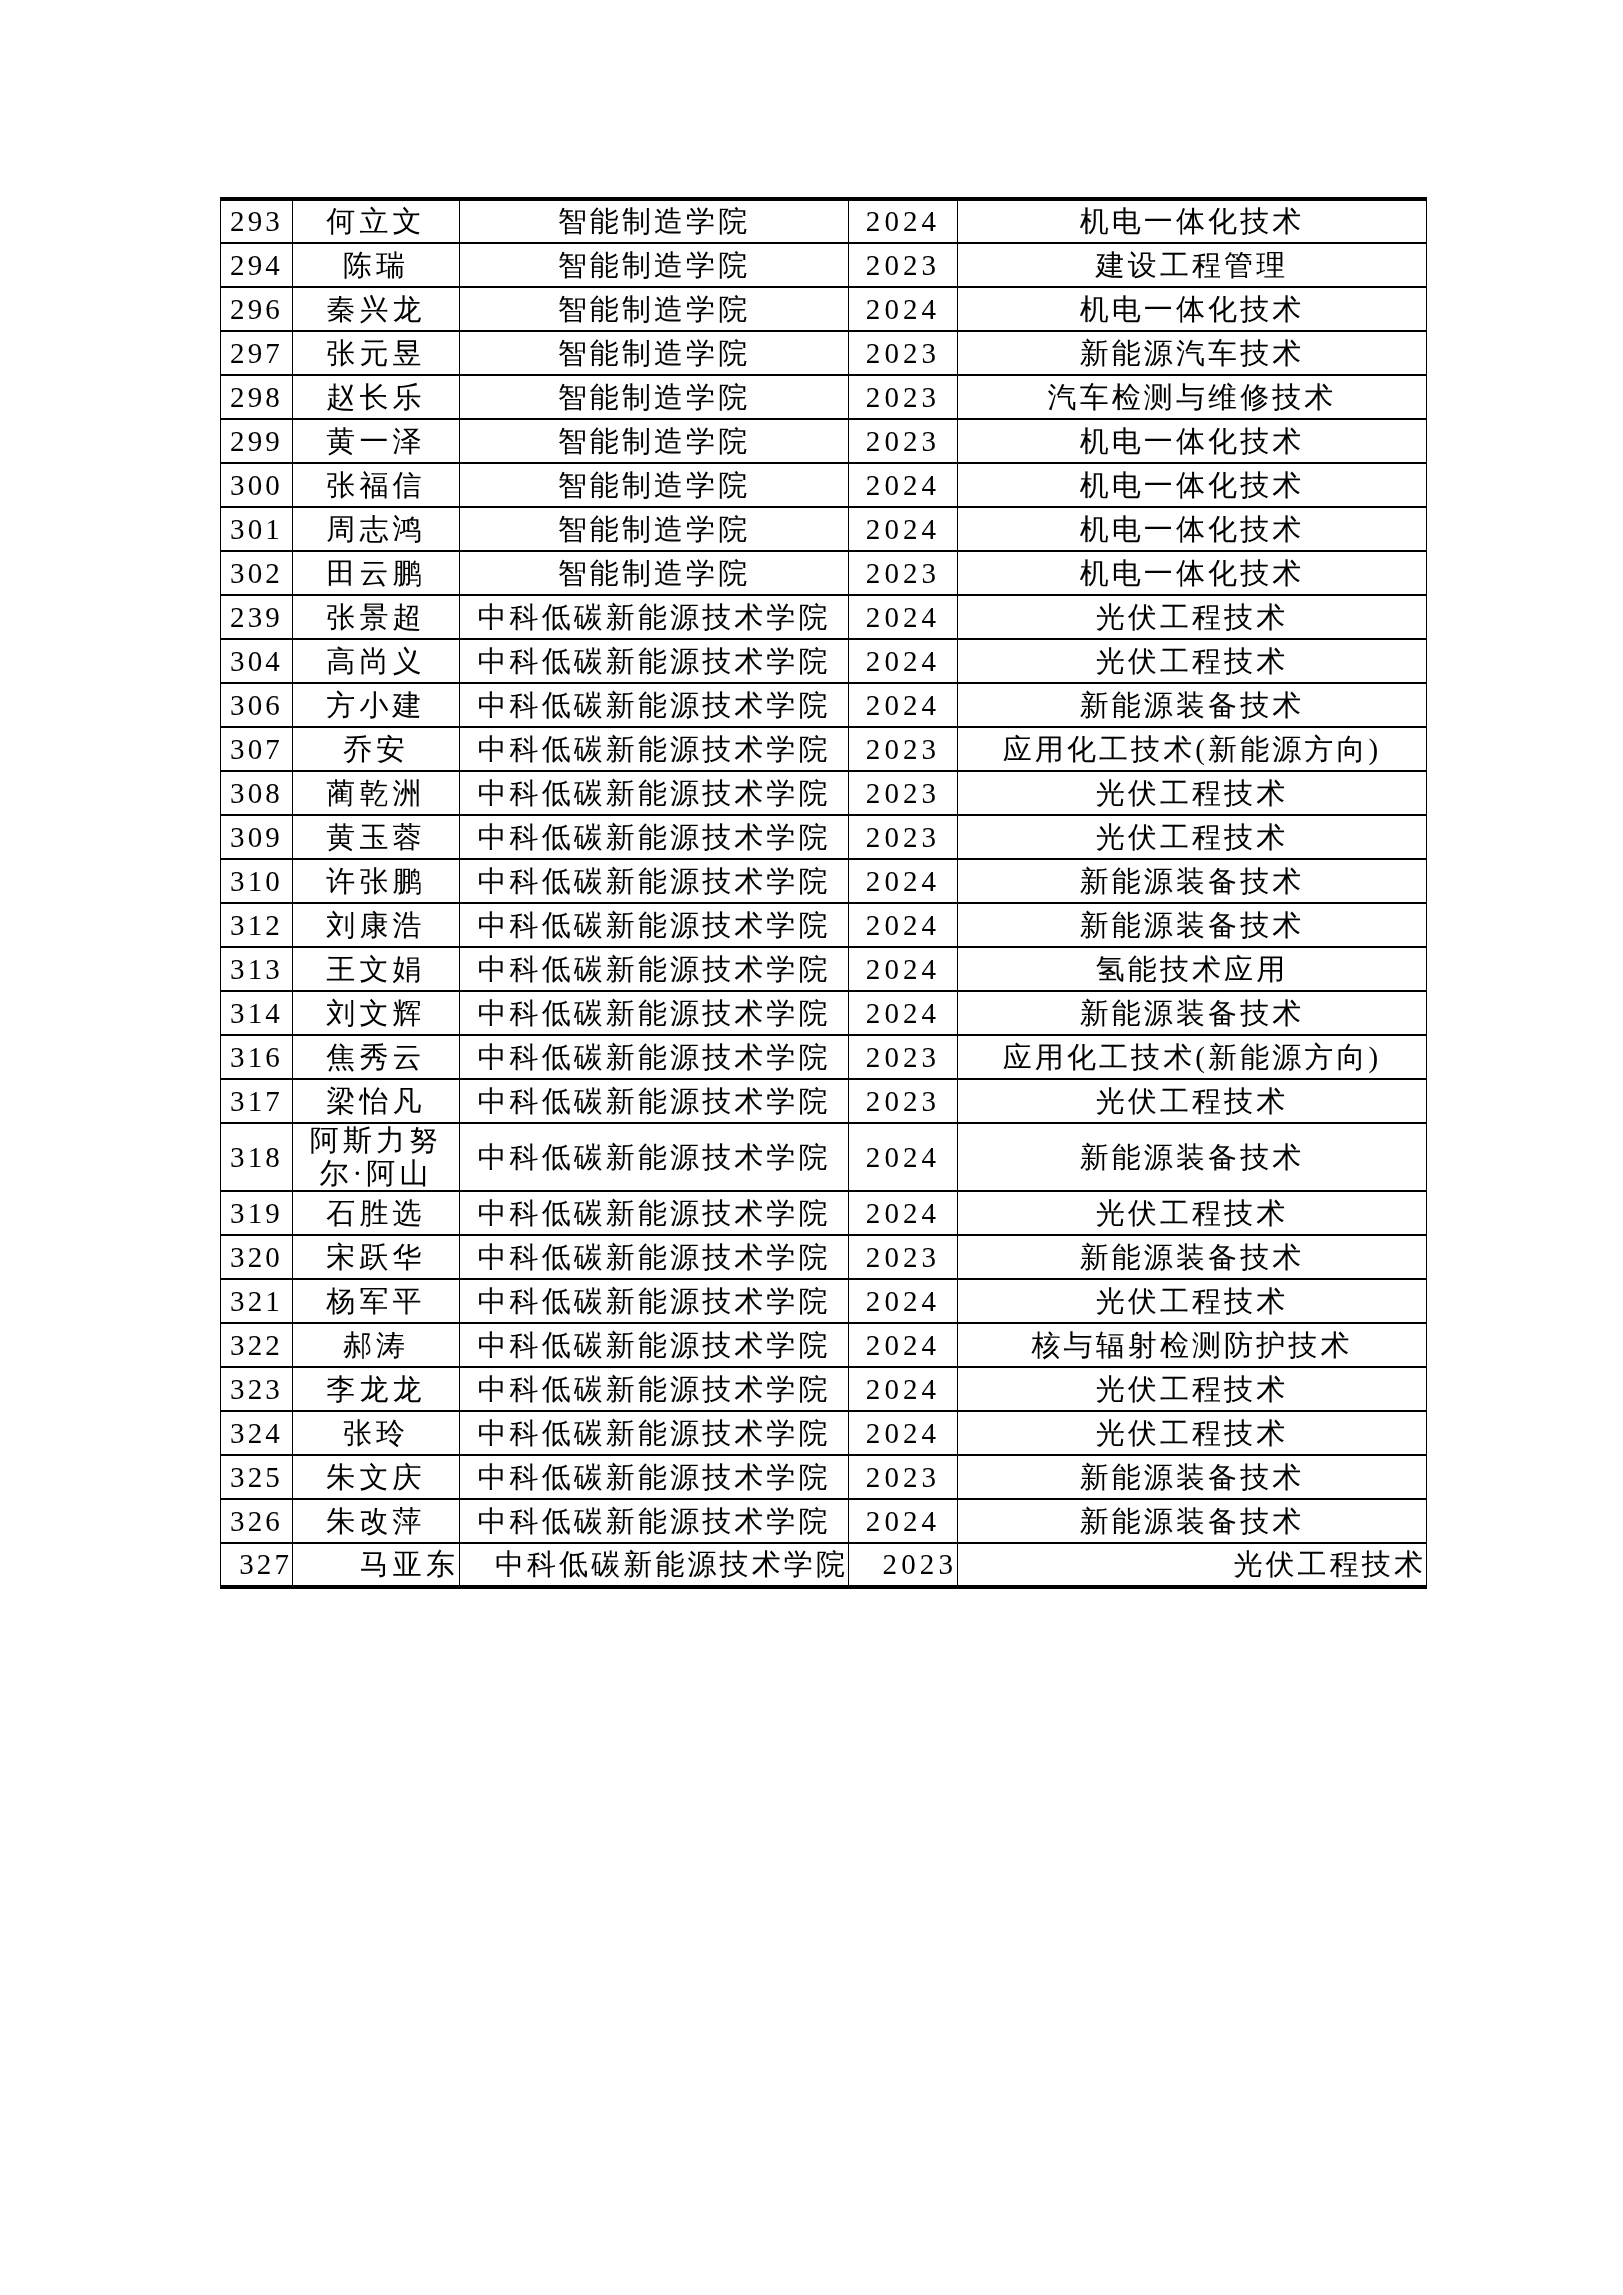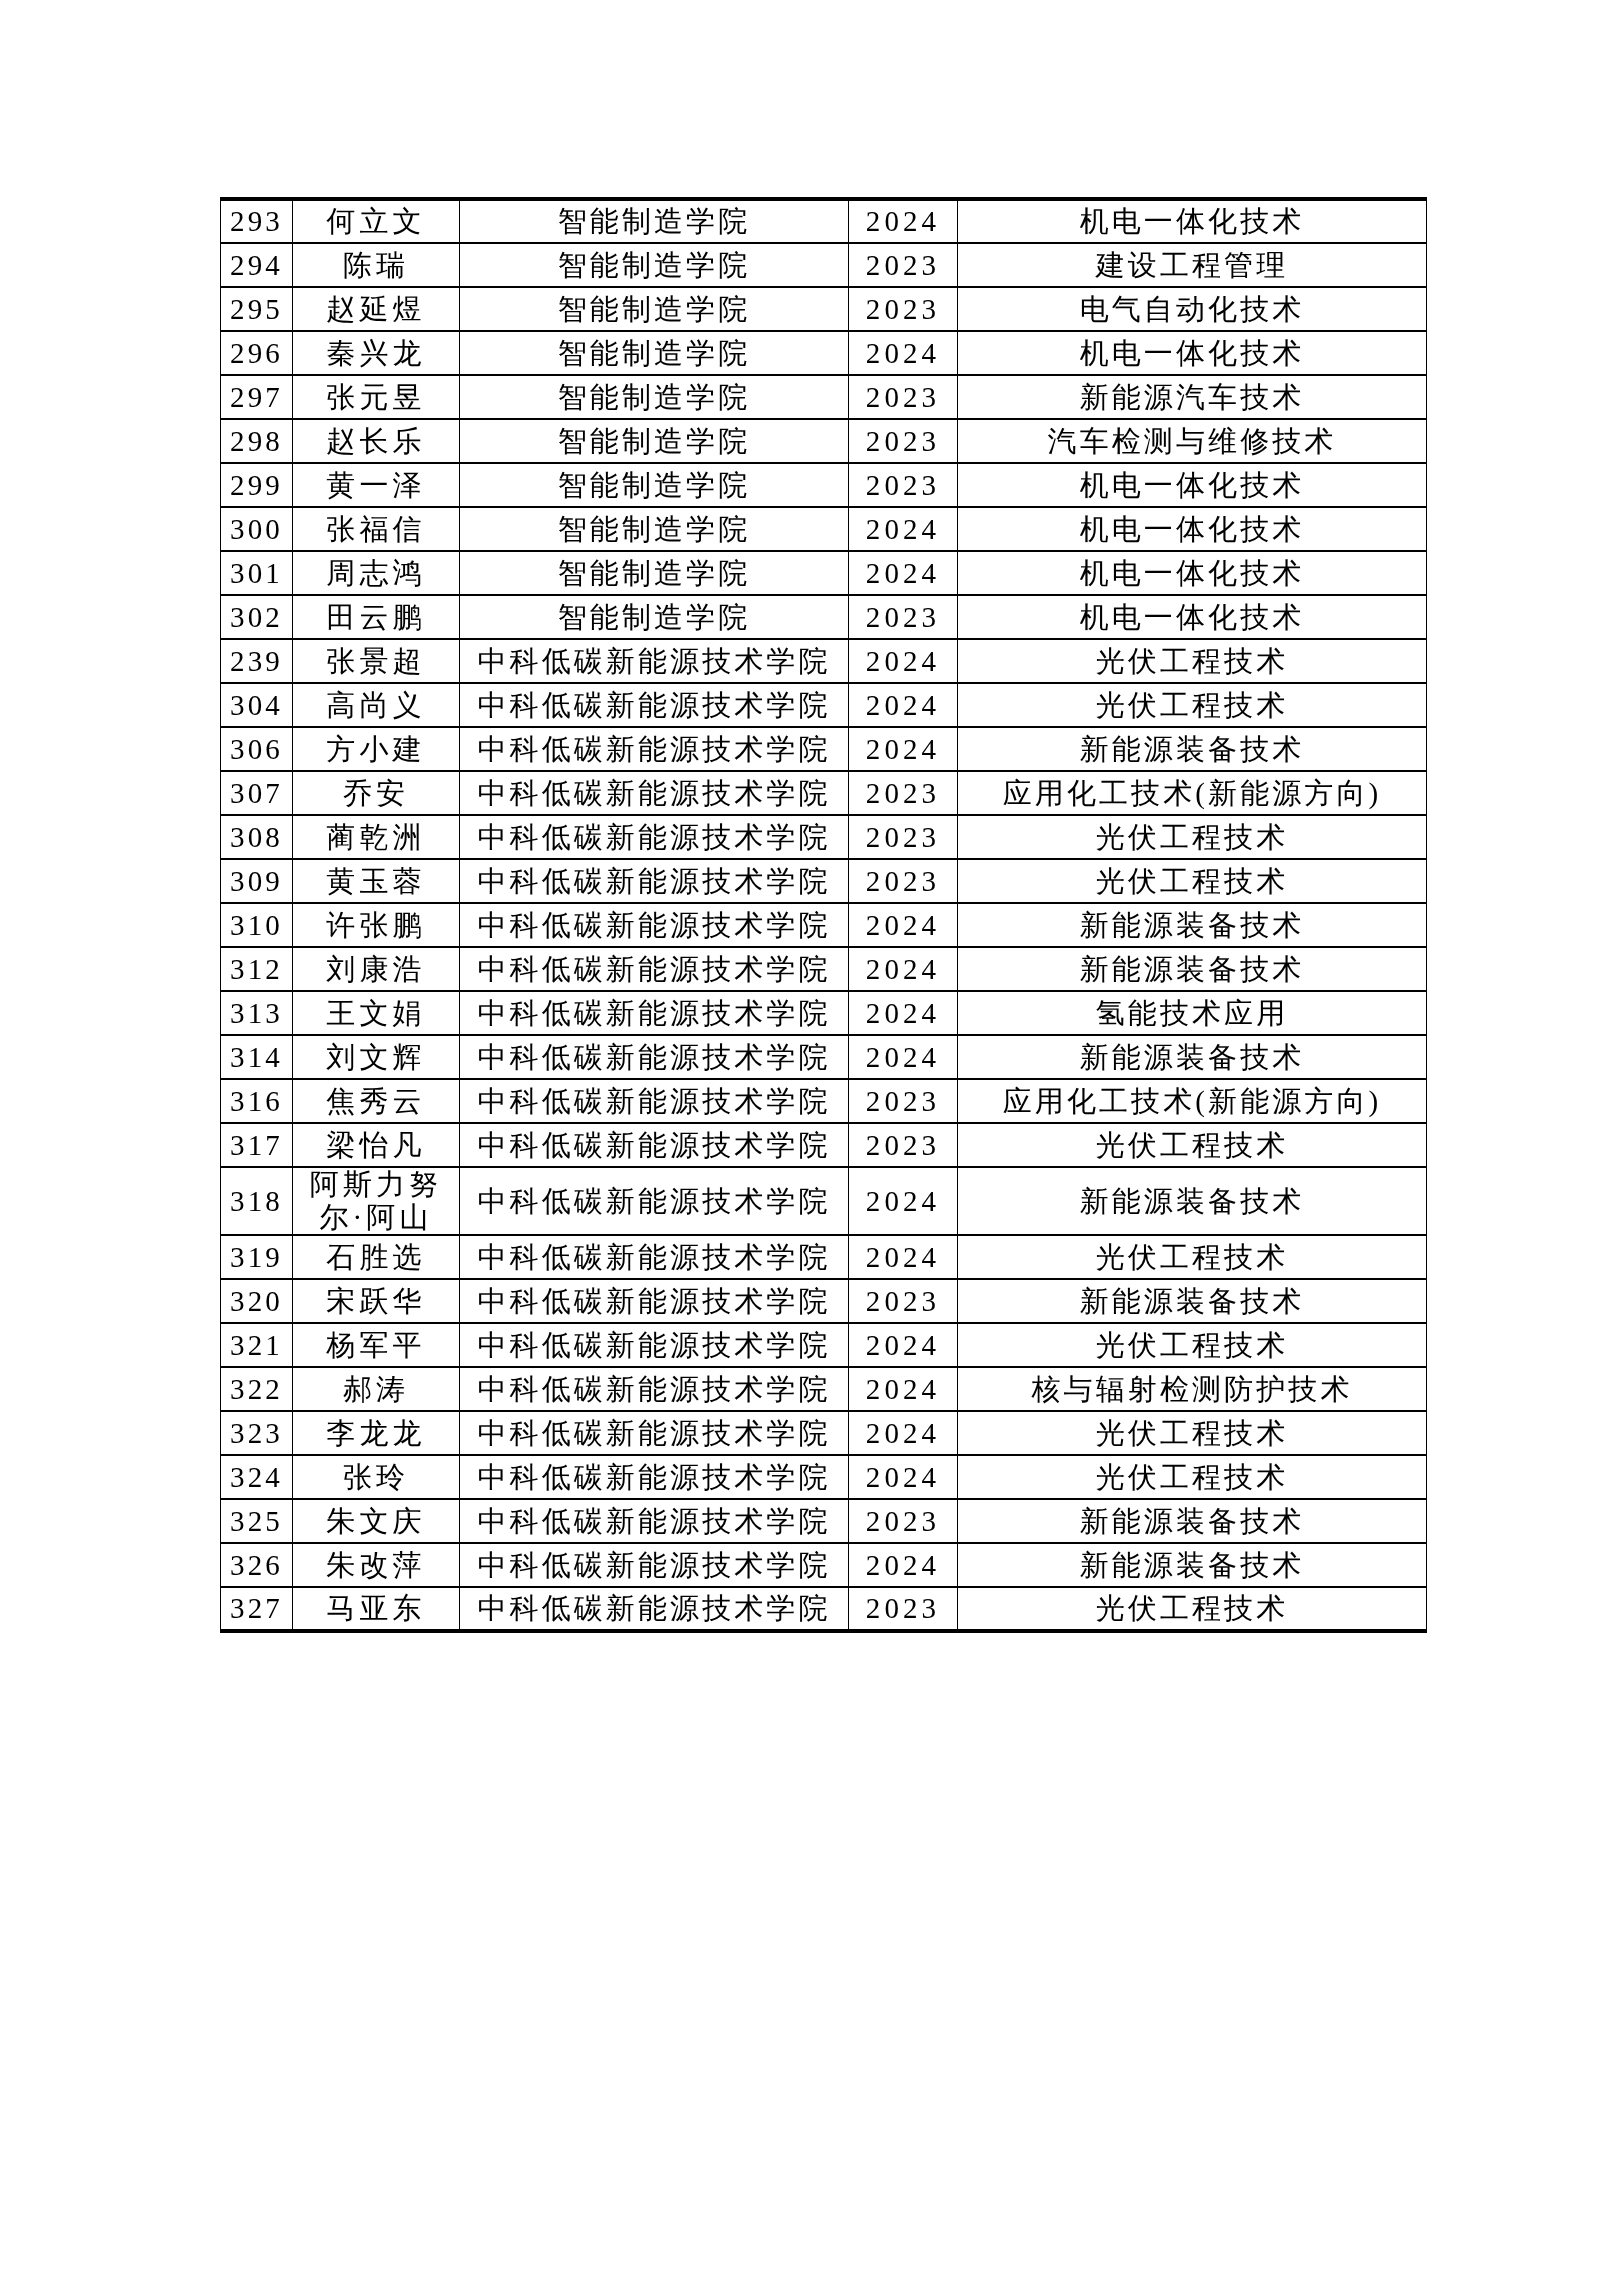--- a/index.html
+++ b/index.html
@@ -45,21 +45,21 @@
     text-align: center;
     vertical-align: middle;
     font-size: 29px;
     line-height: 33px;
     letter-spacing: 3.1px;
     padding: 0;
     white-space: nowrap;
     overflow: hidden;
   }
   table.roster tr:first-child td { border-top: 4.1px solid #000; }
-  table.roster tr:last-child  td { border-bottom: 4.1px solid #000; }
+  table.roster tr:last-child  td { border-bottom: 4.1px solid #000; text-align: right; }
 
   table.roster td.cell-name {
     white-space: pre-line;
     letter-spacing: 4.1px;
   }
   table.roster td.cell-year {
     letter-spacing: 4.1px;
   }
 </style>
 </head>
@@ -83,27 +83,20 @@
     <td class="cell-major">机电一体化技术</td>
   </tr>
         <tr>
     <td class="cell-no">294</td>
     <td class="cell-name">陈瑞</td>
     <td class="cell-college">智能制造学院</td>
     <td class="cell-year">2023</td>
     <td class="cell-major">建设工程管理</td>
   </tr>
         <tr>
-    <td class="cell-no">295</td>
-    <td class="cell-name">赵延煜</td>
-    <td class="cell-college">智能制造学院</td>
-    <td class="cell-year">2023</td>
-    <td class="cell-major">电气自动化技术</td>
-  </tr>
-        <tr>
     <td class="cell-no">296</td>
     <td class="cell-name">秦兴龙</td>
     <td class="cell-college">智能制造学院</td>
     <td class="cell-year">2024</td>
     <td class="cell-major">机电一体化技术</td>
   </tr>
         <tr>
     <td class="cell-no">297</td>
     <td class="cell-name">张元昱</td>
     <td class="cell-college">智能制造学院</td>

